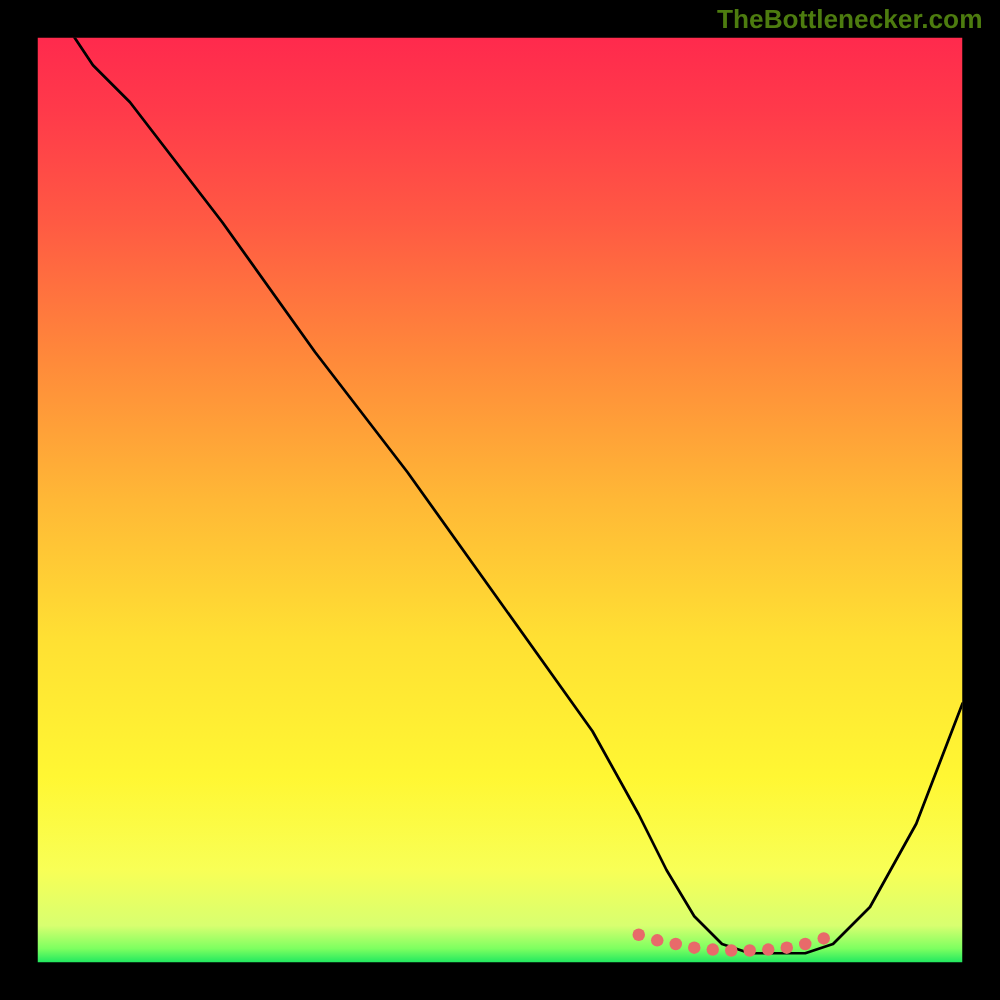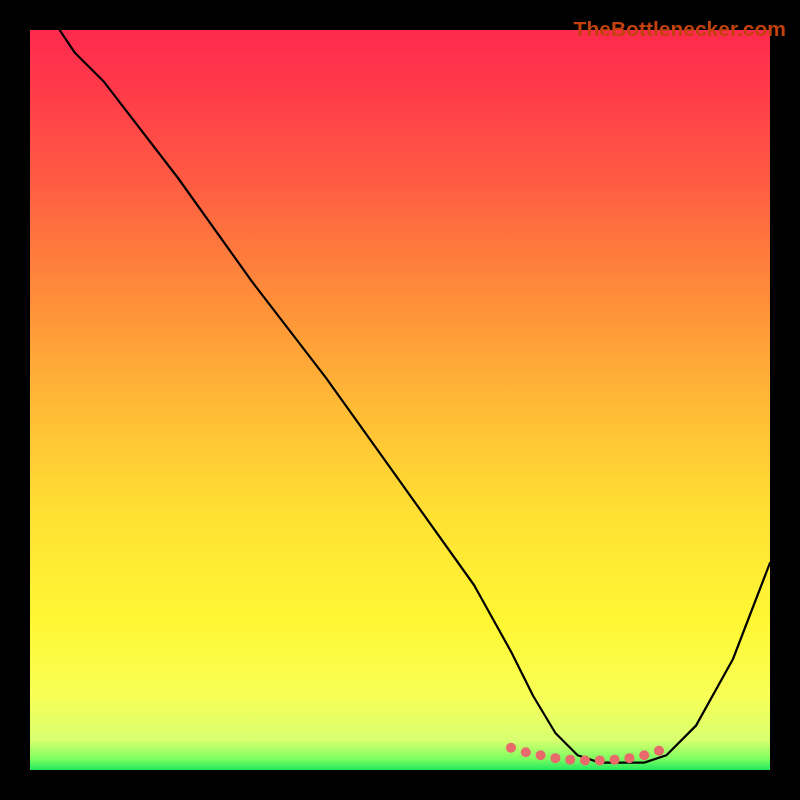--- a/index.html
+++ b/index.html
@@ -12,23 +12,23 @@
     overflow: hidden;
   }
   .container {
     width: 800px;
     height: 800px;
     position: relative;
     background: #000;
   }
   .watermark {
     position: absolute;
-    top: 17px;
+    top: 4px;
     right: 14px;
-    color: #c2410c;
+    color: #4d7c0f;
     font-size: 21px;
     font-weight: bold;
     z-index: 10;
   }
   .plot-area {
     position: absolute;
     left: 30px;
     top: 30px;
     width: 740px;
     height: 740px;

